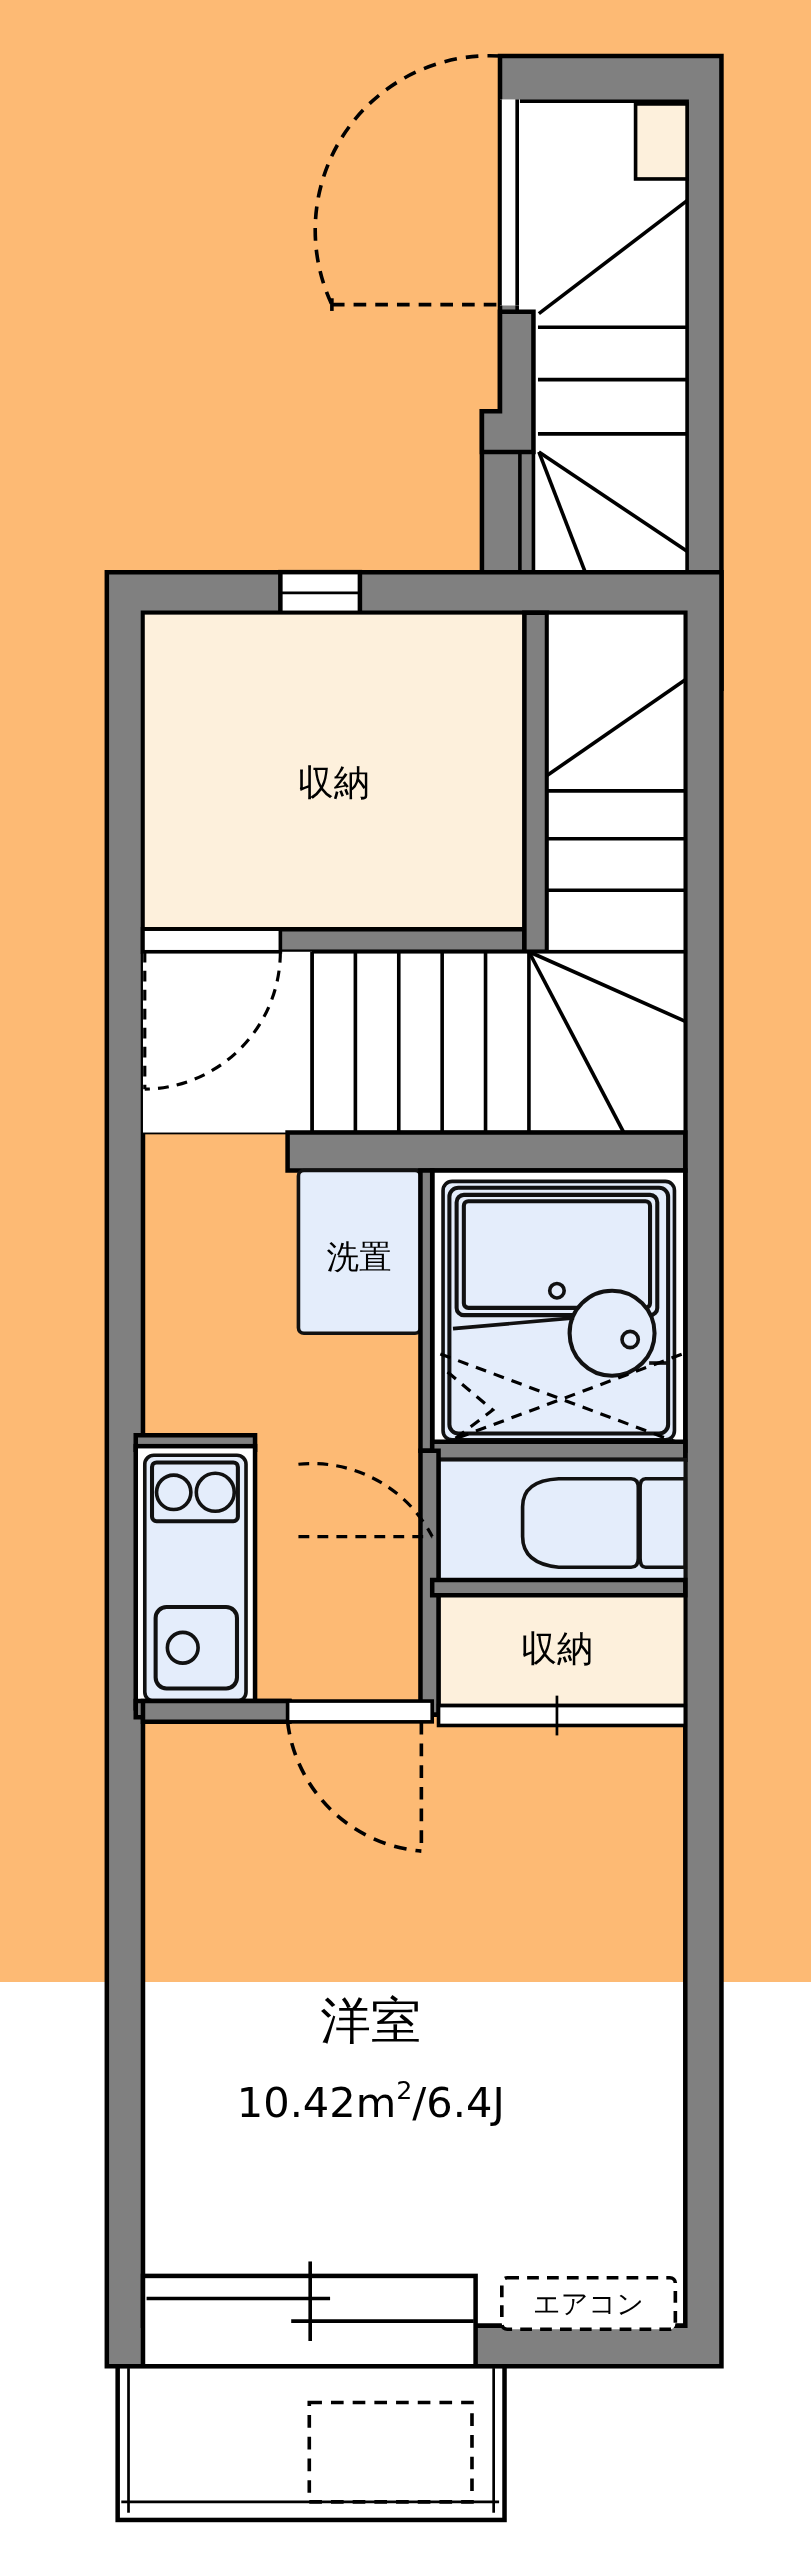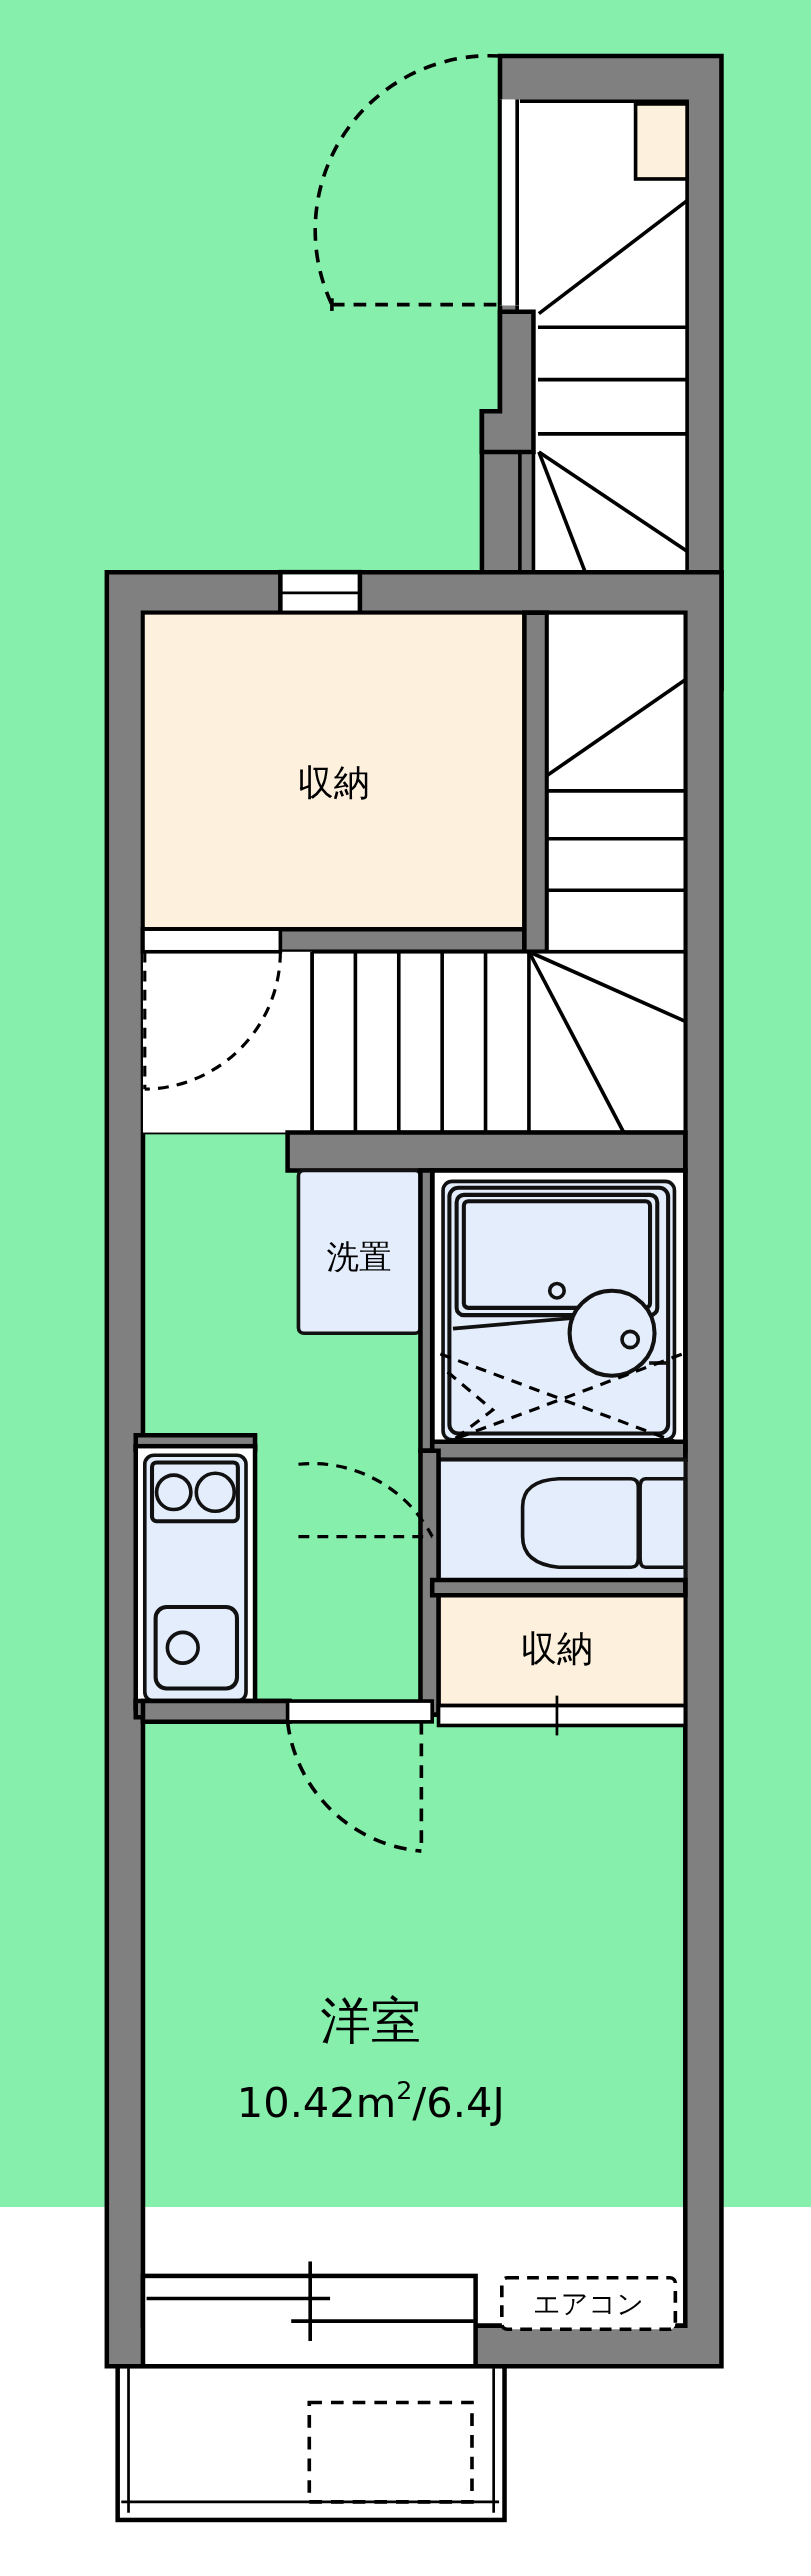--- a/index.html
+++ b/index.html
@@ -9,22 +9,22 @@
   }
   body {
     width: 812px;
     height: 2576px;
     font-family: "Liberation Sans", sans-serif;
     overflow: hidden;
   }
   #plan-root {
     position: relative;
     width: 812px;
-    height: 2207px;
-    background: #86efac;
+    height: 1982px;
+    background: #fdba74;
   }
   svg.floorplan {
     display: block;
     width: 812px;
     height: 2576px;
   }
   .wall-fill { fill: #808080; stroke: #000000; stroke-width: 5; }
   .thinline { fill: none; stroke: #000000; stroke-width: 4; }
   .thinline2 { fill: none; stroke: #000000; stroke-width: 3; }
   .dash { fill: none; stroke: #000000; stroke-width: 4; stroke-dasharray: 14 10; }

